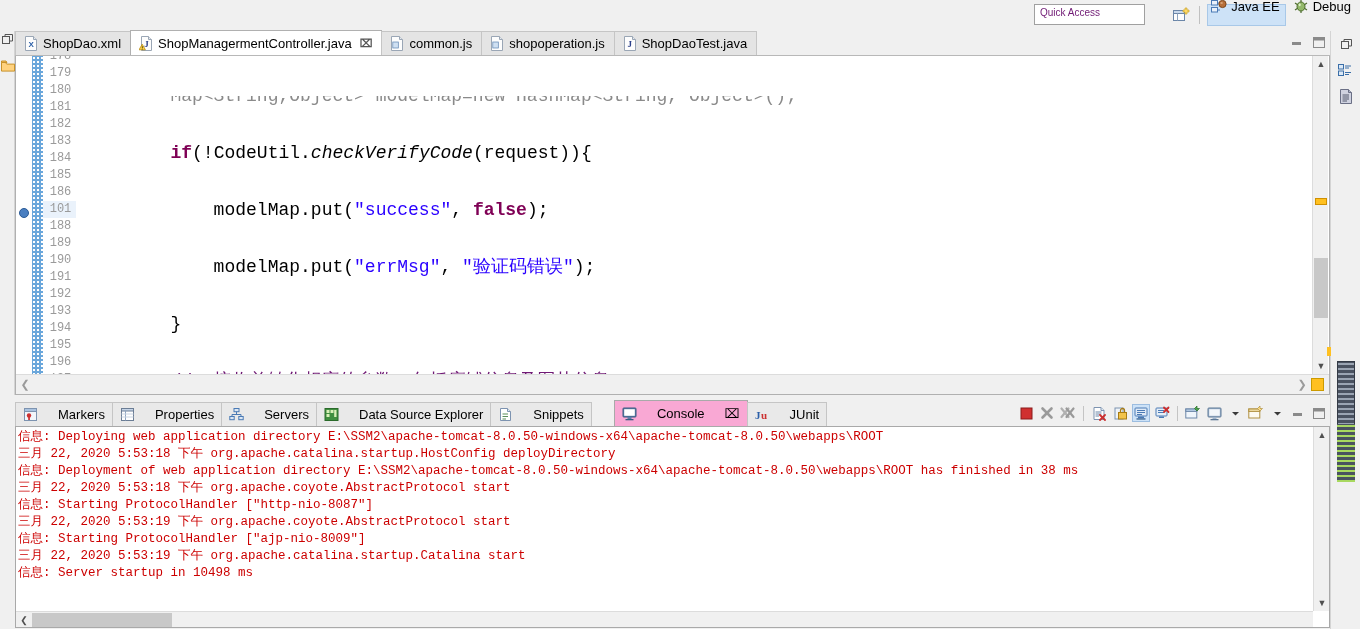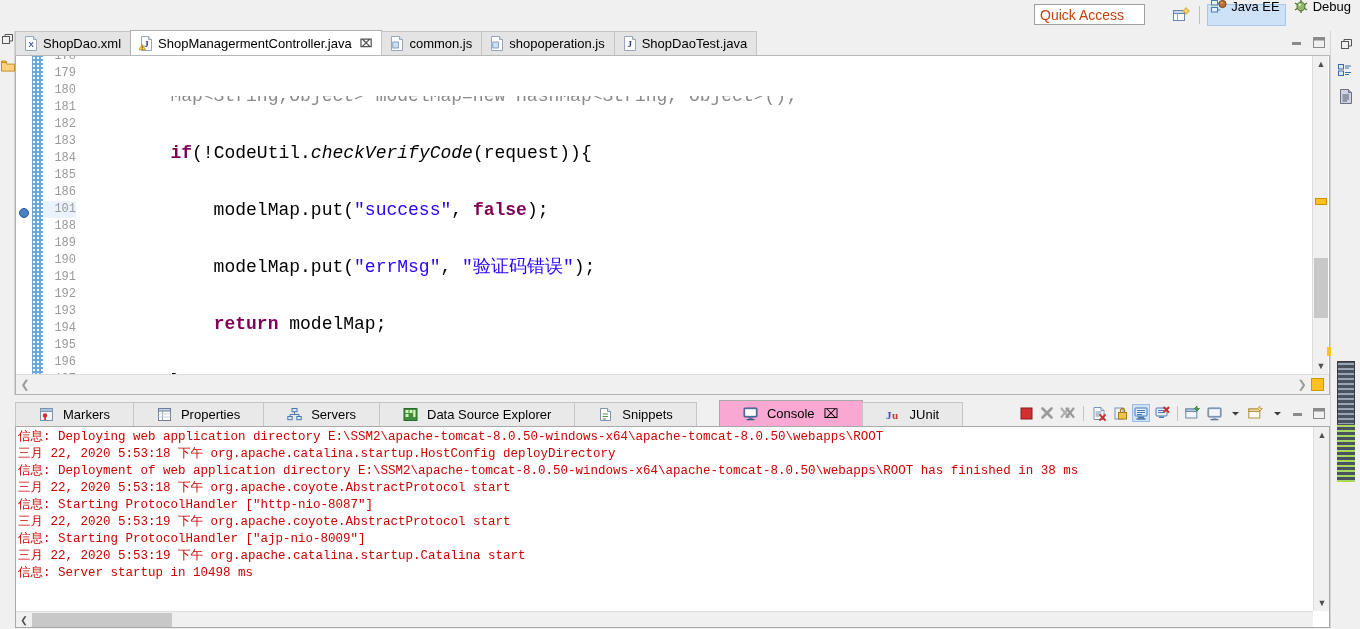--- a/index.html
+++ b/index.html
@@ -16,21 +16,21 @@
 
   
   .topbar {
     position: absolute; left: 0; top: 0; width: 1360px; height: 31px;
     background: #f0f0f0;
   }
   .quick-access {
     position: absolute; right: 215px; top: 4px;
     width: 111px; height: 21px;
     border: 1px solid #a0a0a0; background: #ffffff;
-    color: #c2410c; font-size: 14px;
+    color: #701a75; font-size: 10px;
     padding: 2px 0 0 5px;
     font-family: "Liberation Sans", sans-serif;
   }
   .perspective-bar {
     position: absolute; right: 4px; top: 3px; height: 24px;
     display: flex; align-items: center; gap: 4px;
   }
   .persp-new {
     width: 22px; height: 21px; display:flex; align-items:center; justify-content:center;
   }
@@ -96,21 +96,21 @@
     background-image:
       repeating-linear-gradient(45deg, #3a8ad0 0 2px, transparent 2px 4px),
       repeating-linear-gradient(-45deg, #3a8ad0 0 2px, transparent 2px 4px);
     background-size:4px 4px;
     opacity:0.75;
   }
   .linenum-col {
     position:absolute; left:27px; top:0; width:33px; height:318px;
     background:#ffffff; color:#9a9a9a;
     font-family:"Liberation Mono", monospace; font-size:12px;
-    text-align:right;
+    text-align:center;
   }
   .code-scroll {
     position:absolute; left:60px; top:0; right:18px; height:318px;
     overflow:hidden;
     font-family:"Liberation Mono", monospace; font-size:18px;
     white-space:pre;
   }
   .cl { height:17px; line-height:17px; padding-left:8px; }
   .ln { height:17px; line-height:17px; padding-left:2px; }
   .ln.highlight { background:#eaf2fb; }
@@ -142,22 +142,22 @@
   .ehsb .spacer { flex:1; }
   .ehsb .ybox { width:13px; height:13px; background:#ffc020; border:1px solid #cc9a00; margin-right:5px; }
 
   
   .bottom-panel {
     position:absolute; left:15px; top:400px; width:1315px; height:228px;
     background:#f0f0f0;
   }
   .btabbar { position:relative; height:26px; display:flex; align-items:flex-end; }
   .btab {
-    display:flex; align-items:center; gap:9px;
-    height:24px; padding:0 23px;
+    display:flex; align-items:center; gap:20px;
+    height:24px; padding:0 7px;
     font-size:13px; white-space:nowrap;
     border:1px solid #c5c5c5; border-bottom:none; background:#e9e9e9;
     margin-right:-1px;
   }
   .btab.active { background:#f9a8d4; height:26px; border-color:#a9a9a9;margin-left:23px; }
   .btab-icon { width:15px; height:15px; flex:none; display:inline-block; }
   .console-tools {
     position:absolute; right:2px; top:2px; height:22px;
     display:flex; align-items:center; gap:3px;
   }
@@ -376,21 +376,20 @@
         <div class="clip-bot">
             <div class="ln">197</div>
           </div>
       </div>
 
       <div class="code-scroll">
         <div class="clip-top"><div class="cl" style="color:#8a8a8a">        Map&lt;String,Object&gt; modelMap=new HashMap&lt;String, Object&gt;();</div></div>
         <div class="cl"><span class="pln">        </span><span class="kw">if</span><span class="pln">(!CodeUtil.</span><span class="mth">checkVerifyCode</span><span class="pln">(request)){</span></div>
         <div class="cl"><span class="pln">            modelMap.put(</span><span class="str">"success"</span><span class="pln">, </span><span class="kw">false</span><span class="pln">);</span></div>
         <div class="cl"><span class="pln">            modelMap.put(</span><span class="str">"errMsg"</span><span class="pln">, </span><span class="str">"验证码错误"</span><span class="pln">);</span></div>
-        <div class="cl"><span class="pln">            </span><span class="kw">return</span><span class="pln"> modelMap;</span></div>
         <div class="cl"><span class="pln">        }</span></div>
         <div class="cl"><span class="cmt">        //1.接收并转化相应的参数，包括店铺信息及图片信息</span></div>
         
         
         
         
         
         
         
         

